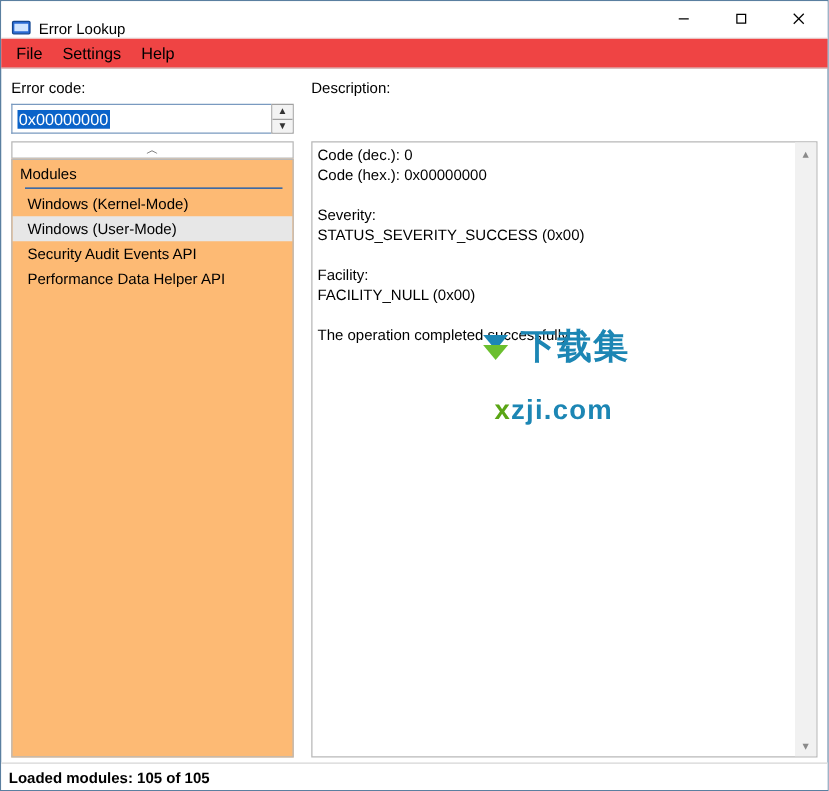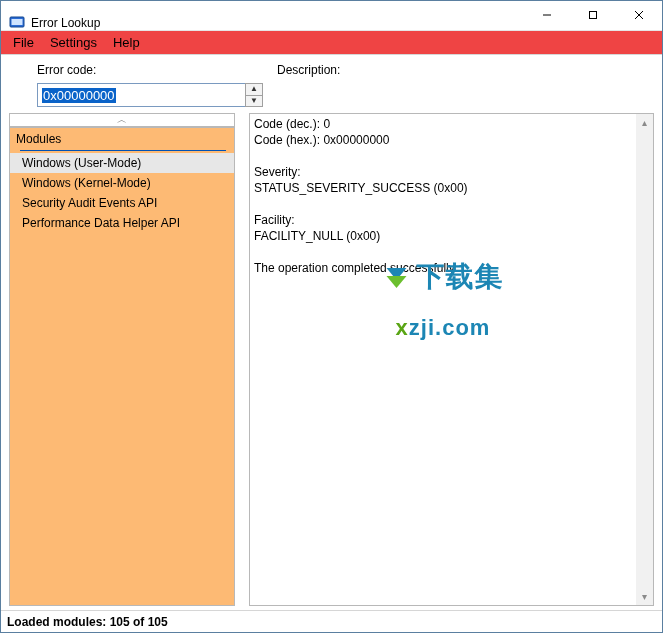--- a/index.html
+++ b/index.html
@@ -74,21 +74,20 @@
   .toprow {
     display: flex;
     gap: 14px;
     align-items: flex-start;
   }
   .leftcol {
     width: 226px;
     display: flex;
     flex-direction: column;
     gap: 6px;
-    margin-left: 28px;
   }
   .label { font-size: 12px; color:#000; }
   .errorbox-wrap {
     display:flex;
     align-items:stretch;
   }
   .errorbox {
     flex:1;
     height: 24px;
     border: 1px solid #7a9ac0;
@@ -324,22 +323,22 @@
 
     <div class="mainrow">
       <div class="leftmain">
         <div class="collapsebar">
           <span>︿</span>
         </div>
         <div class="modulespanel">
           <div class="modtitle">Modules</div>
           <div class="sectionline"></div>
           <div class="modlist">
+            <div class="moditem">Windows (Kernel-Mode)</div>
             <div class="moditem selected">Windows (User-Mode)</div>
-            <div class="moditem">Windows (Kernel-Mode)</div>
             <div class="moditem">Security Audit Events API</div>
             <div class="moditem">Performance Data Helper API</div>
           </div>
         </div>
       </div>
 
       <div class="rightcol" style="flex:1;">
         <div class="descbox">
           <div class="desctext"><span>Code (dec.): </span><span>0</span>
 <span>Code (hex.): </span><span>0x00000000</span>

